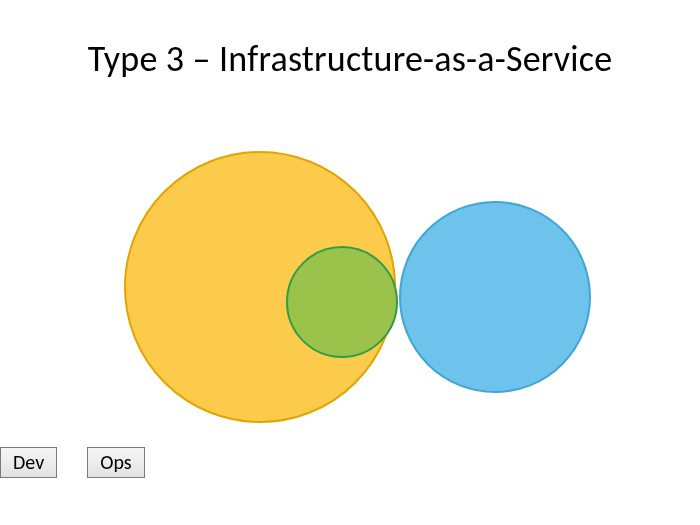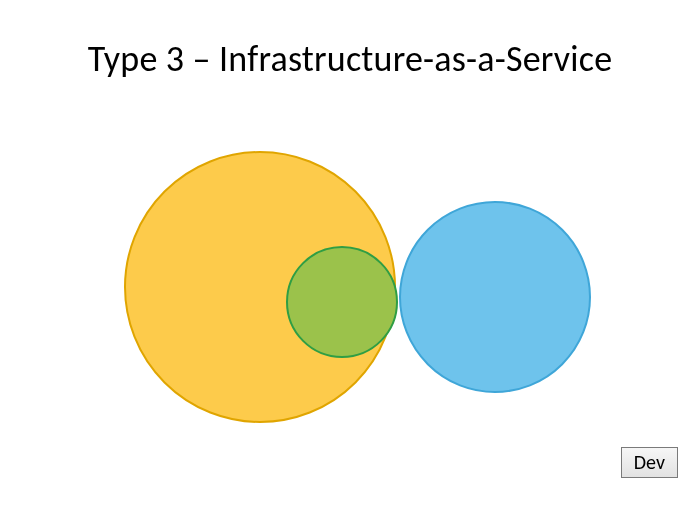--- a/index.html
+++ b/index.html
@@ -31,21 +31,21 @@
   .diagram {
     position: absolute;
     left: 0;
     top: 0;
   }
   .legend {
     position: absolute;
     left: 0;
     width: 700px;
     top: 430px;
-    text-align: right;
+    text-align: left;
   }
   .legend-inner {
     display: inline-flex;
     gap: 8px;
     align-items: center;
   }
   .tag {
     display: inline-block;
     padding: 4px 12px 5px 12px;
     font-size: 20px;
@@ -70,16 +70,17 @@
   <svg class="diagram" width="700" height="525">
     <circle cx="260" cy="270" r="135" fill="#FDCB4B" stroke="#E0A500" stroke-width="2"></circle>
     <circle cx="495" cy="280" r="95" fill="#6EC3EC" stroke="#3FA6D8" stroke-width="2"></circle>
     <circle cx="342" cy="285" r="55" fill="#9BC24B" stroke="#2F9E44" stroke-width="2"></circle>
   </svg>
 
   <div class="legend">
     <span class="legend-inner">
       <span class="tag">Dev</span>
       <span class="gap"></span>
+      <span class="tag">Ops</span>
     </span>
   </div>
 
 </div>
 
 </body></html>

